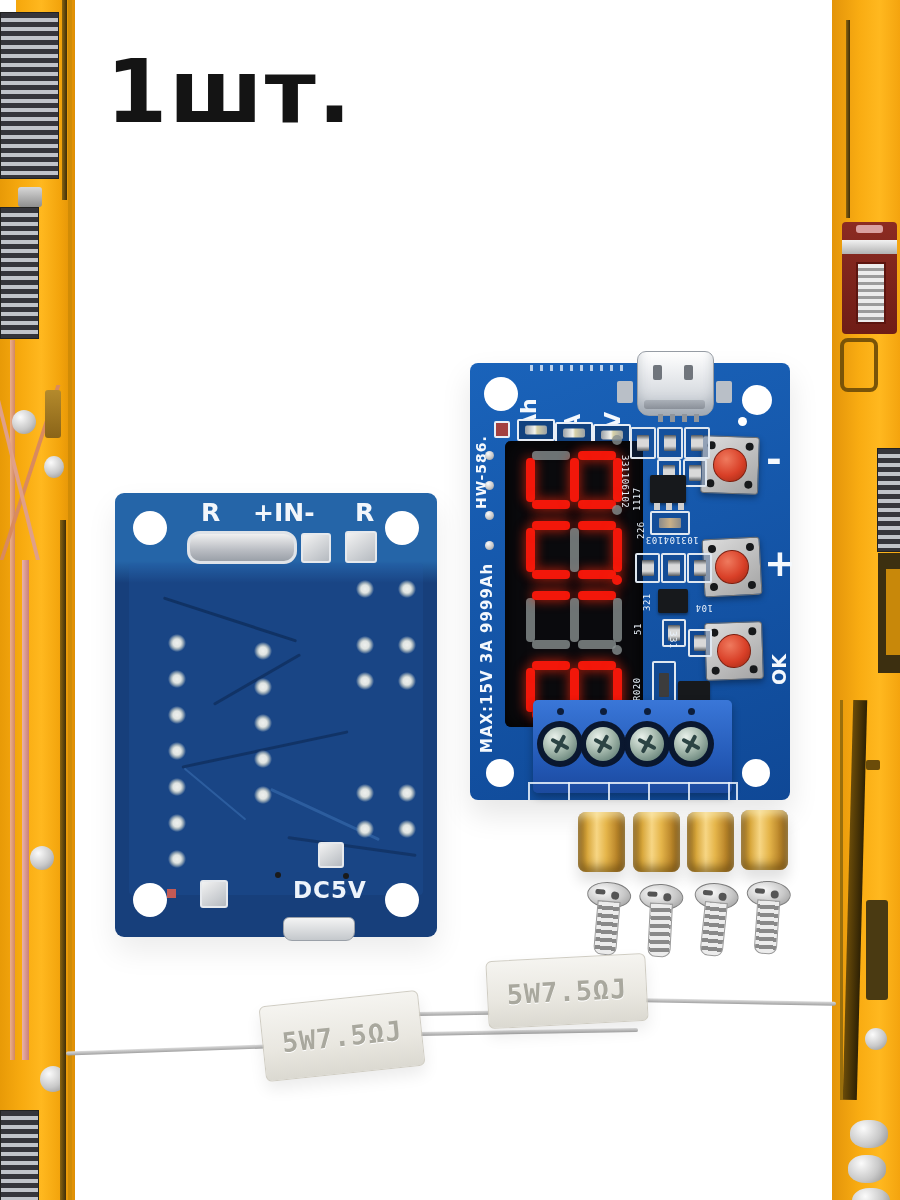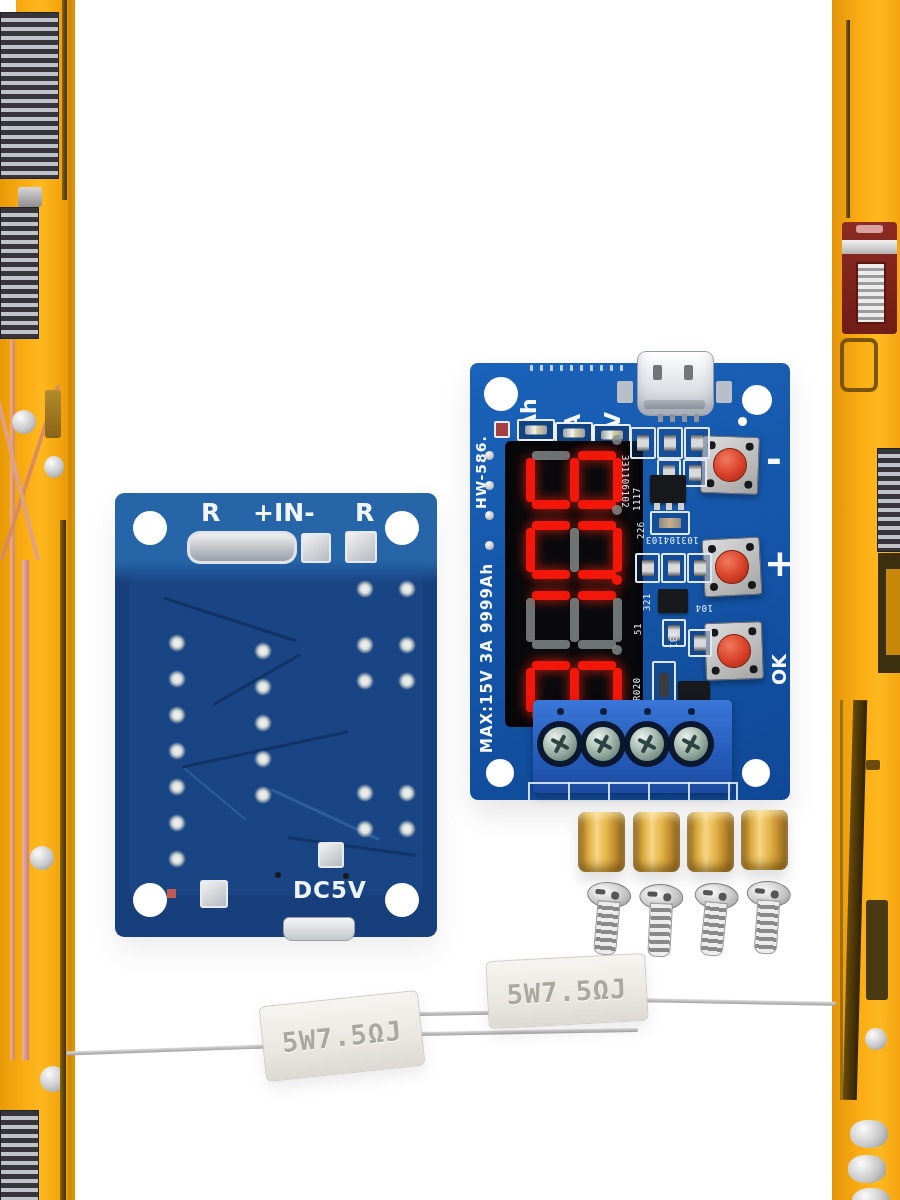--- a/index.html
+++ b/index.html
@@ -168,20 +168,21 @@
     <div class="abs" style="left:16px;top:700px;width:14px;height:400px;background:linear-gradient(90deg,#6b4c09,#2e2104);transform:rotate(1.5deg);"></div>
     <div class="abs" style="left:8px;top:700px;width:3px;height:400px;background:#9a6f0c;"></div>
     <div class="abs" style="left:34px;top:900px;width:22px;height:100px;background:#4a3a12;border-radius:3px;"></div>
     <div class="abs" style="left:34px;top:760px;width:14px;height:10px;background:#6b4c09;border-radius:2px;"></div>
     <div class="abs silver" style="left:33px;top:1028px;width:22px;height:22px;"></div>
     <div class="abs silver" style="left:18px;top:1120px;width:38px;height:28px;border-radius:45%;"></div>
     <div class="abs silver" style="left:16px;top:1155px;width:38px;height:28px;border-radius:45%;"></div>
     <div class="abs silver" style="left:20px;top:1188px;width:38px;height:28px;border-radius:45%;"></div>
   </div>
 
+  <div class="qty">1шт.</div>
 
   <div class="pcb-back">
     <div class="inner"></div>
     <div class="trace" style="left:45px;top:125px;width:140px;height:3px;background:rgba(10,34,72,.55);transform:rotate(18deg);"></div>
     <div class="trace" style="left:65px;top:255px;width:170px;height:3px;background:rgba(10,34,72,.5);transform:rotate(-12deg);"></div>
     <div class="trace" style="left:150px;top:320px;width:120px;height:3px;background:rgba(90,150,220,.3);transform:rotate(25deg);"></div>
     <div class="trace" style="left:92px;top:185px;width:100px;height:3px;background:rgba(10,34,72,.5);transform:rotate(-30deg);"></div>
     <div class="trace" style="left:172px;top:352px;width:130px;height:3px;background:rgba(10,34,72,.45);transform:rotate(8deg);"></div>
     <div class="trace" style="left:60px;top:300px;width:80px;height:2px;background:rgba(90,150,220,.3);transform:rotate(40deg);"></div>
     <div class="dots"></div>

